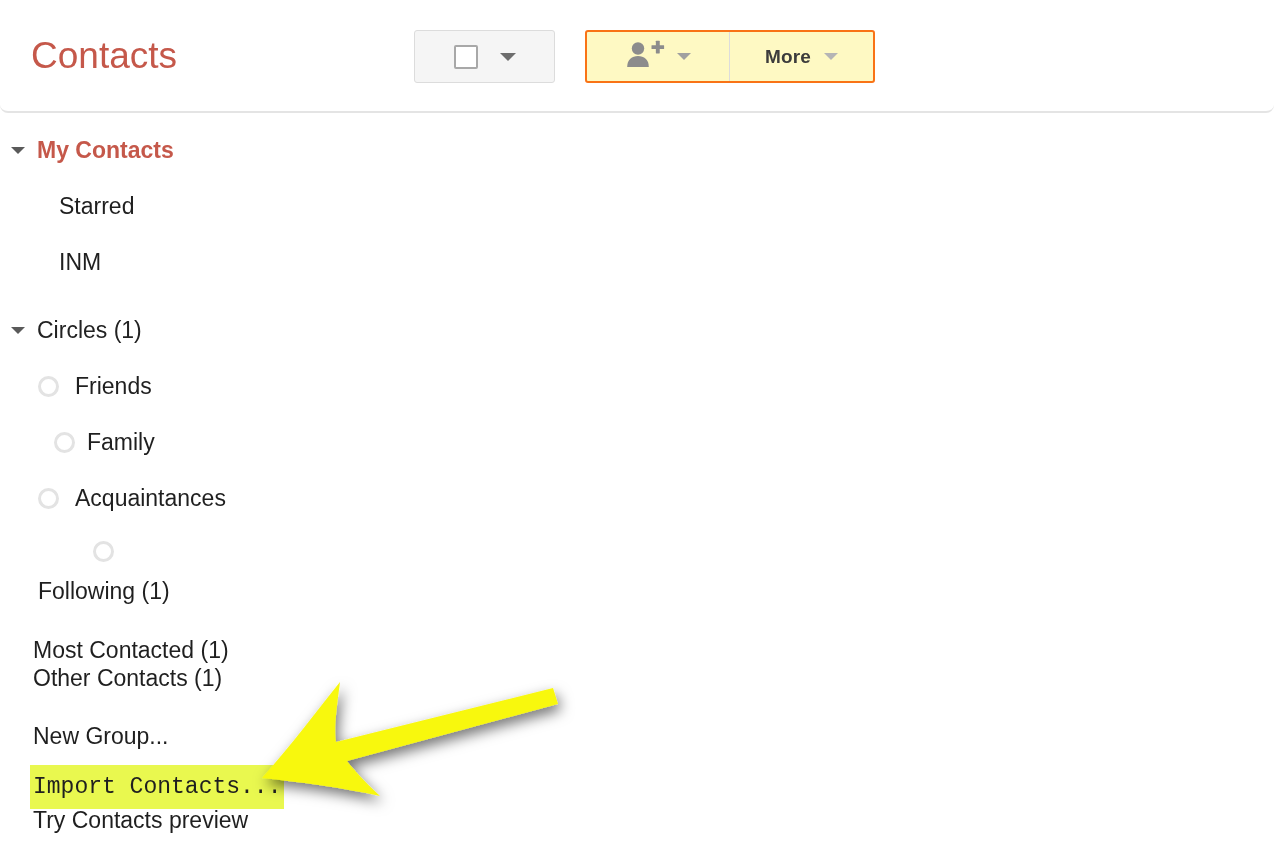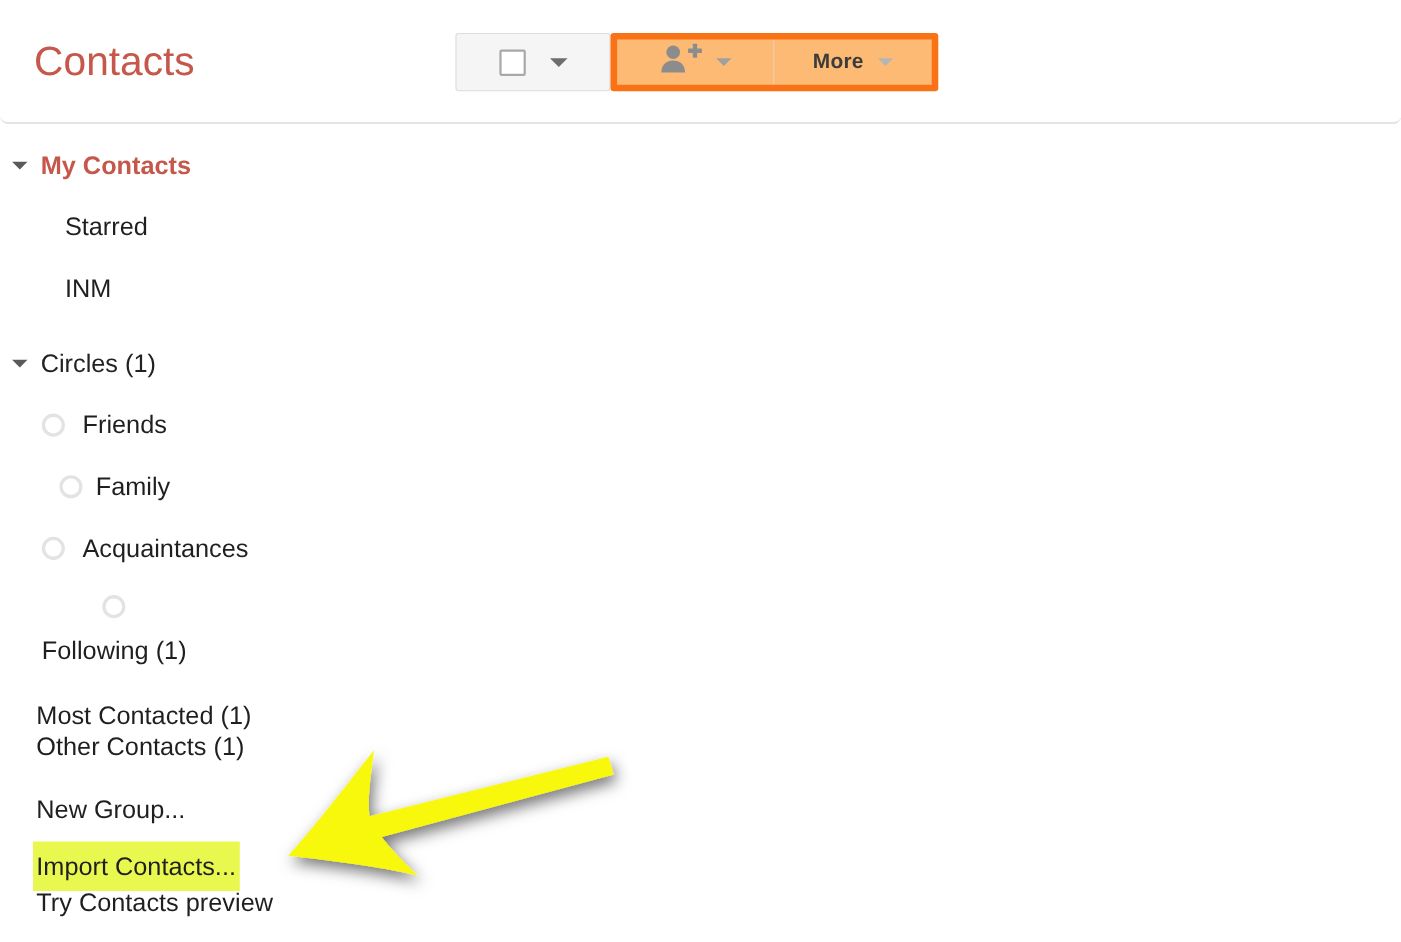--- a/index.html
+++ b/index.html
@@ -87,23 +87,24 @@
     border-right-width: 7px;
     border-top: 7px solid #b5b5b5;
   }
   .caret.mid {
     border-left-width: 7px;
     border-right-width: 7px;
     border-top: 7px solid #a0a0a0;
   }
 
   #button-group {
+    margin-left: 30px;
     display: flex;
-    background: #fdba74;
-    border: 6px solid #f97316;
+    background: #fef9c3;
+    border: 2px solid #f97316;
     border-radius: 3px;
     height: 53px;
     box-sizing: border-box;
   }
 
   #add-contact-button {
     width: 143px;
     border: none;
     border-right: 1px solid #dcdcdc;
     border-radius: 3px 0 0 3px;
@@ -179,20 +180,21 @@
     box-sizing: border-box;
     border: 3px solid #e3e3e3;
     border-radius: 50%;
     flex: 0 0 auto;
   }
 
   .hl {
     background: #e9f84f;
     padding: 9px 3px;
     margin: 0 -3px;
+    font-family: Liberation Mono, monospace;
   }
 
   
   #annotation-arrow {
     position: absolute;
     left: 248px;
     top: 668px;
     width: 330px;
     height: 150px;
     pointer-events: none;

